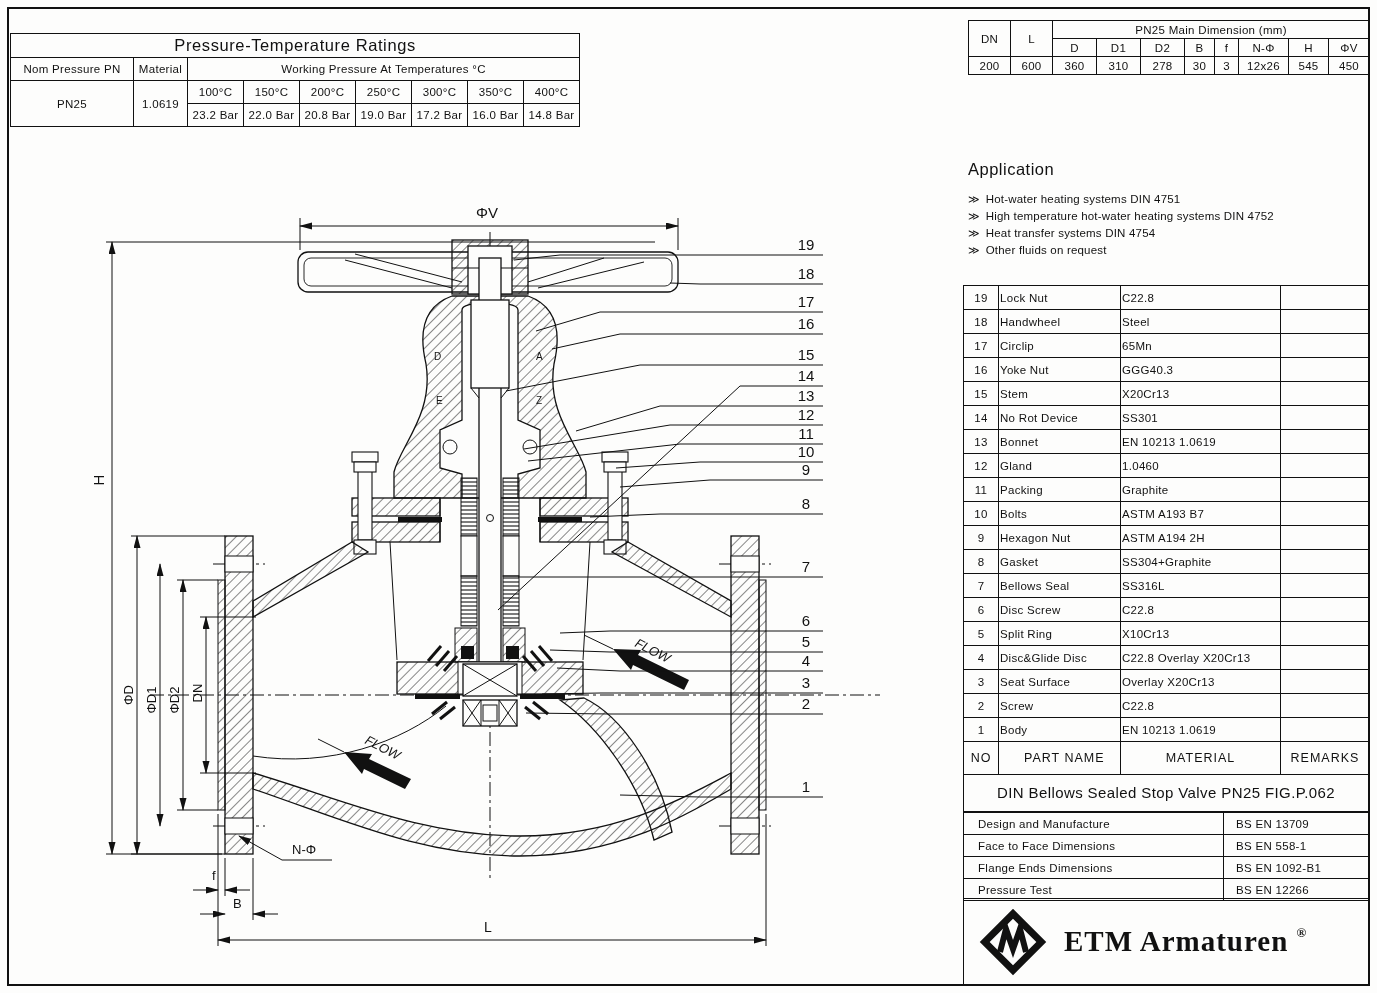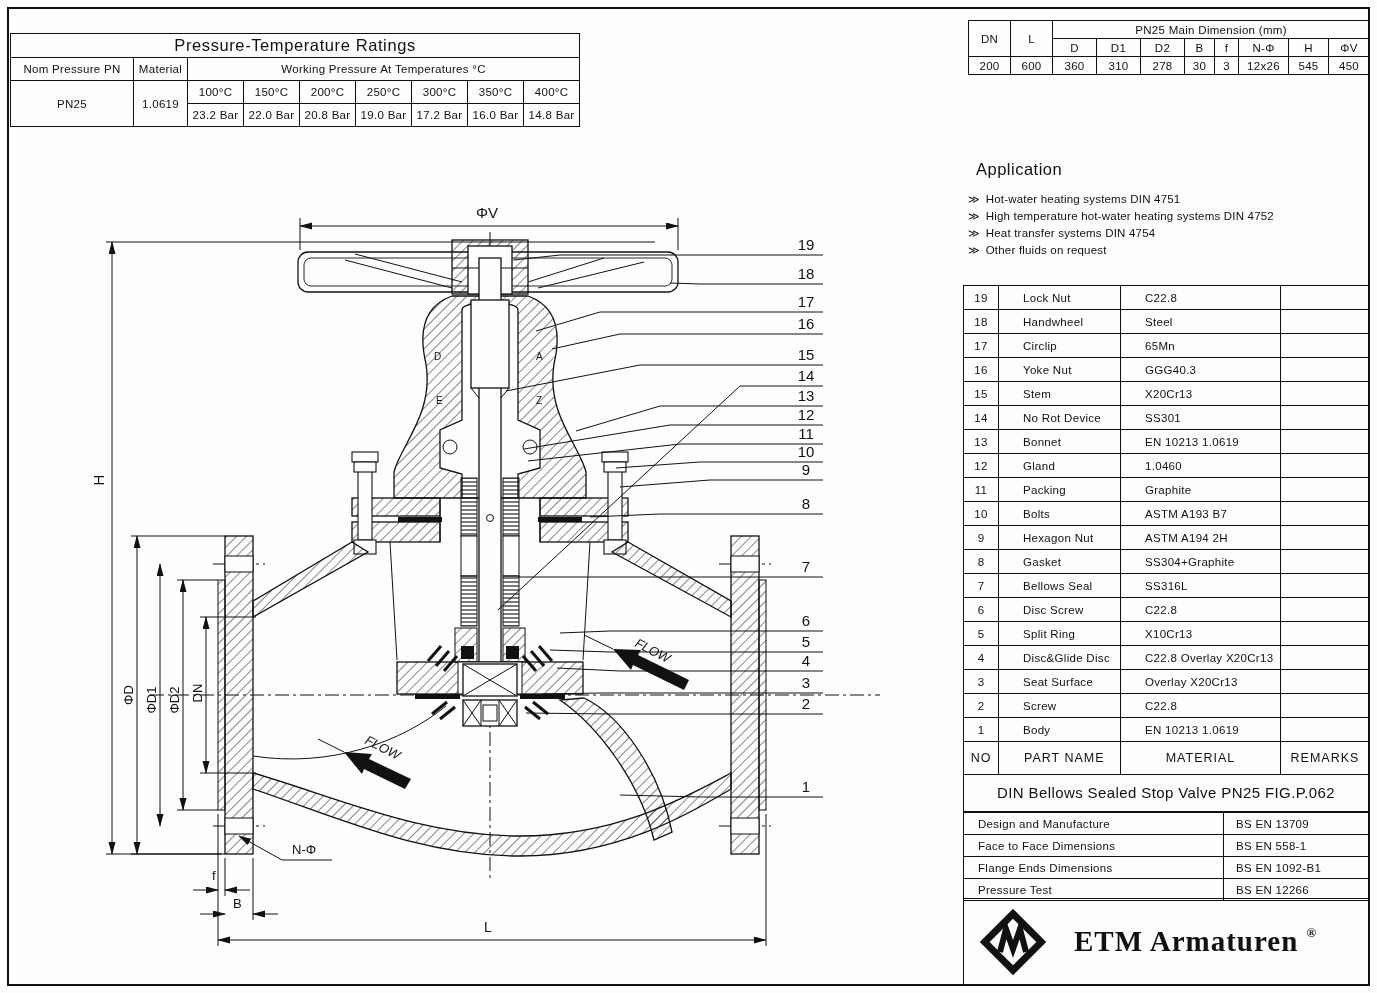--- a/index.html
+++ b/index.html
@@ -9,37 +9,37 @@
   .blk{position:absolute;box-sizing:border-box;}
   table.tbl{border-collapse:collapse;table-layout:fixed;width:100%;}
   table.tbl td{border:1px solid #111;font-size:11.5px;text-align:center;
                padding:0 2px;letter-spacing:.3px;white-space:nowrap;overflow:hidden;color:#111;}
   
   .pt td{height:22px;}
   .pt .title{font-size:16.5px;height:23px;letter-spacing:.6px;}
   
   .dim td{height:17px;font-size:11.5px;}
   
-  .app-title{font-size:16.5px;letter-spacing:.5px;margin:0 0 12px 8px;font-weight:normal;}
+  .app-title{font-size:16.5px;letter-spacing:.5px;margin:0 0 12px 0;font-weight:normal;}
   .app-item{font-size:11.5px;line-height:17px;letter-spacing:.2px;white-space:nowrap;}
   .app-item .bullet{margin-right:6px;font-size:11px;}
   
   .parts td{height:23px;}
-  .parts td.cl{text-align:left;padding-left:24px;}
+  .parts td.cl{text-align:left;padding-left:1px;}
   .parts tr.footer td{height:32px;font-size:12.5px;letter-spacing:1px;}
   .parts tr.footer td.cl{padding-left:25px;}
   
   .titleband{border:1px solid #111;border-top:none;display:flex;align-items:center;justify-content:center;
              font-size:15px;letter-spacing:.4px;}
   .standards td{height:21px;font-size:11.5px;}
   .standards td.cl{text-align:left;padding-left:14px;}
   .standards td.cv{text-align:left;padding-left:12px;}
   
   .logoblk{border:1.5px solid #111;display:flex;align-items:center;}
-  .brandtext{margin-left:22px;line-height:1.05;}
+  .brandtext{margin-left:12px;line-height:1.05;}
   .brandname{font-family:"Liberation Serif",serif;font-weight:bold;font-size:29px;letter-spacing:1px;}
   .brandname sup{font-size:13px;vertical-align:14px;}
   .tagline{font-family:"Liberation Serif",serif;font-weight:bold;font-size:19px;letter-spacing:.2px;}
 </style>
 </head>
 <body>
 
 <div class="sheet">
 
   <svg width="1377" height="993" viewBox="0 0 1377 993" style="position:absolute;left:0;top:0;">

